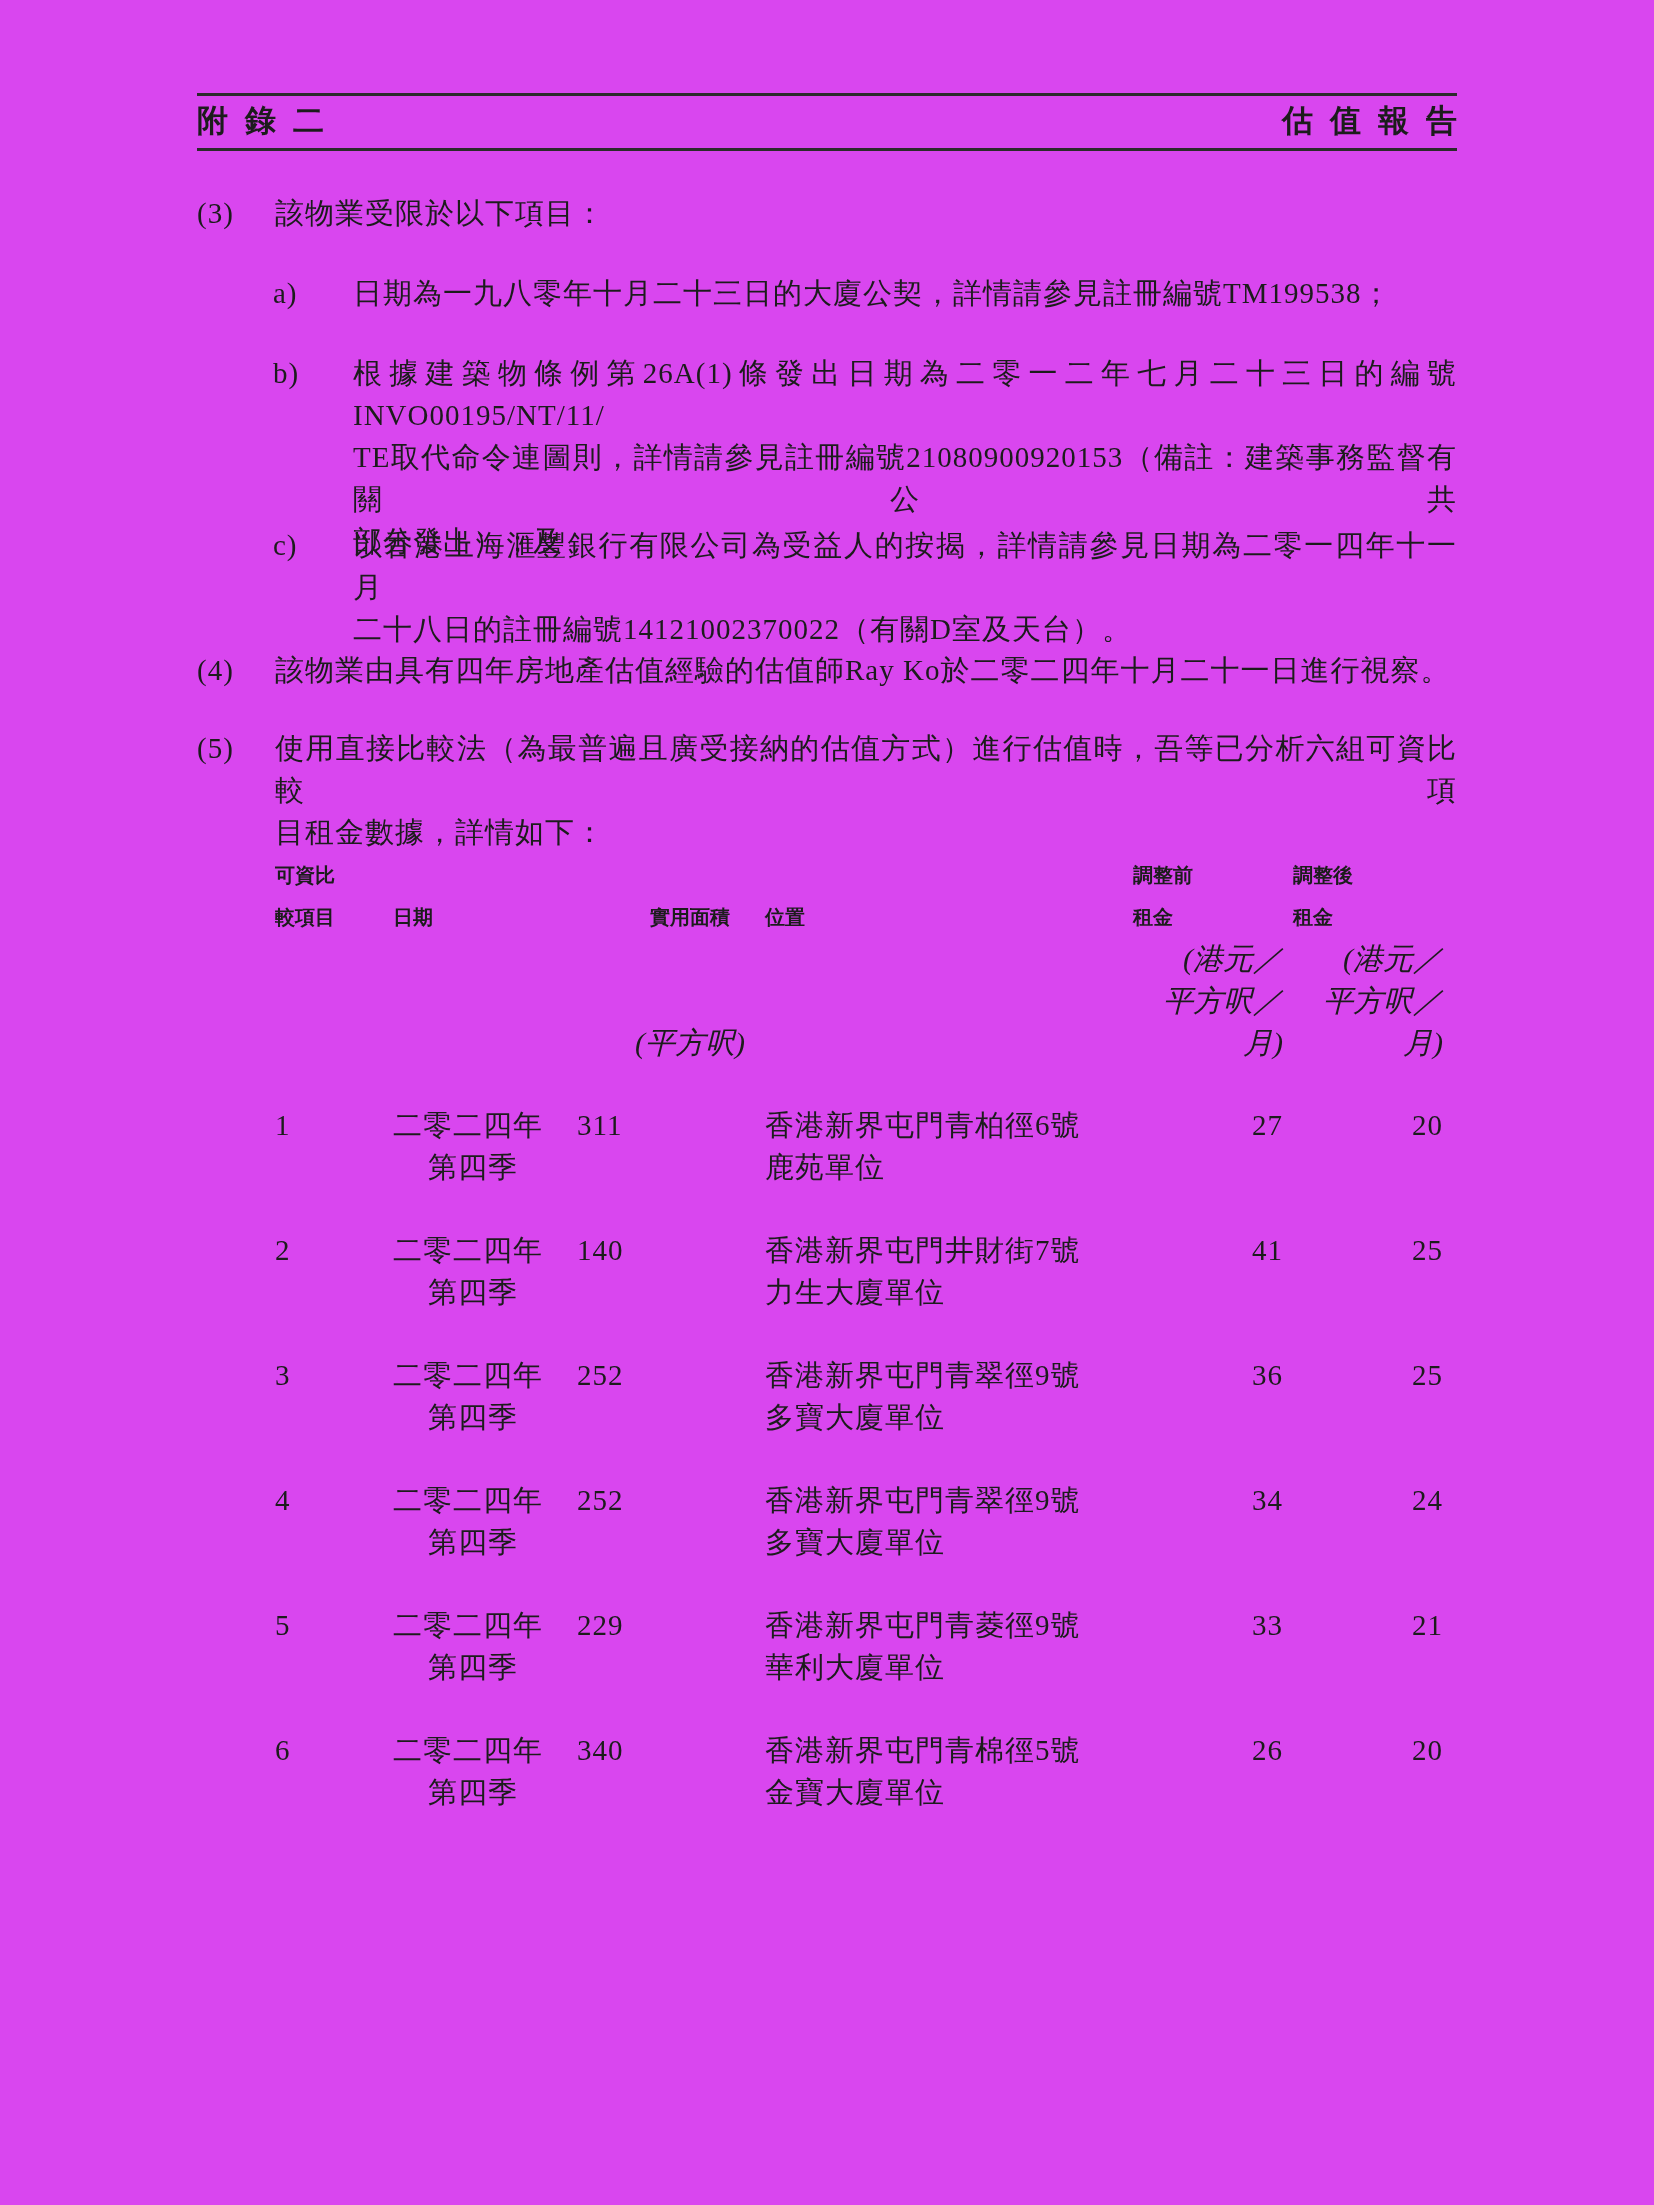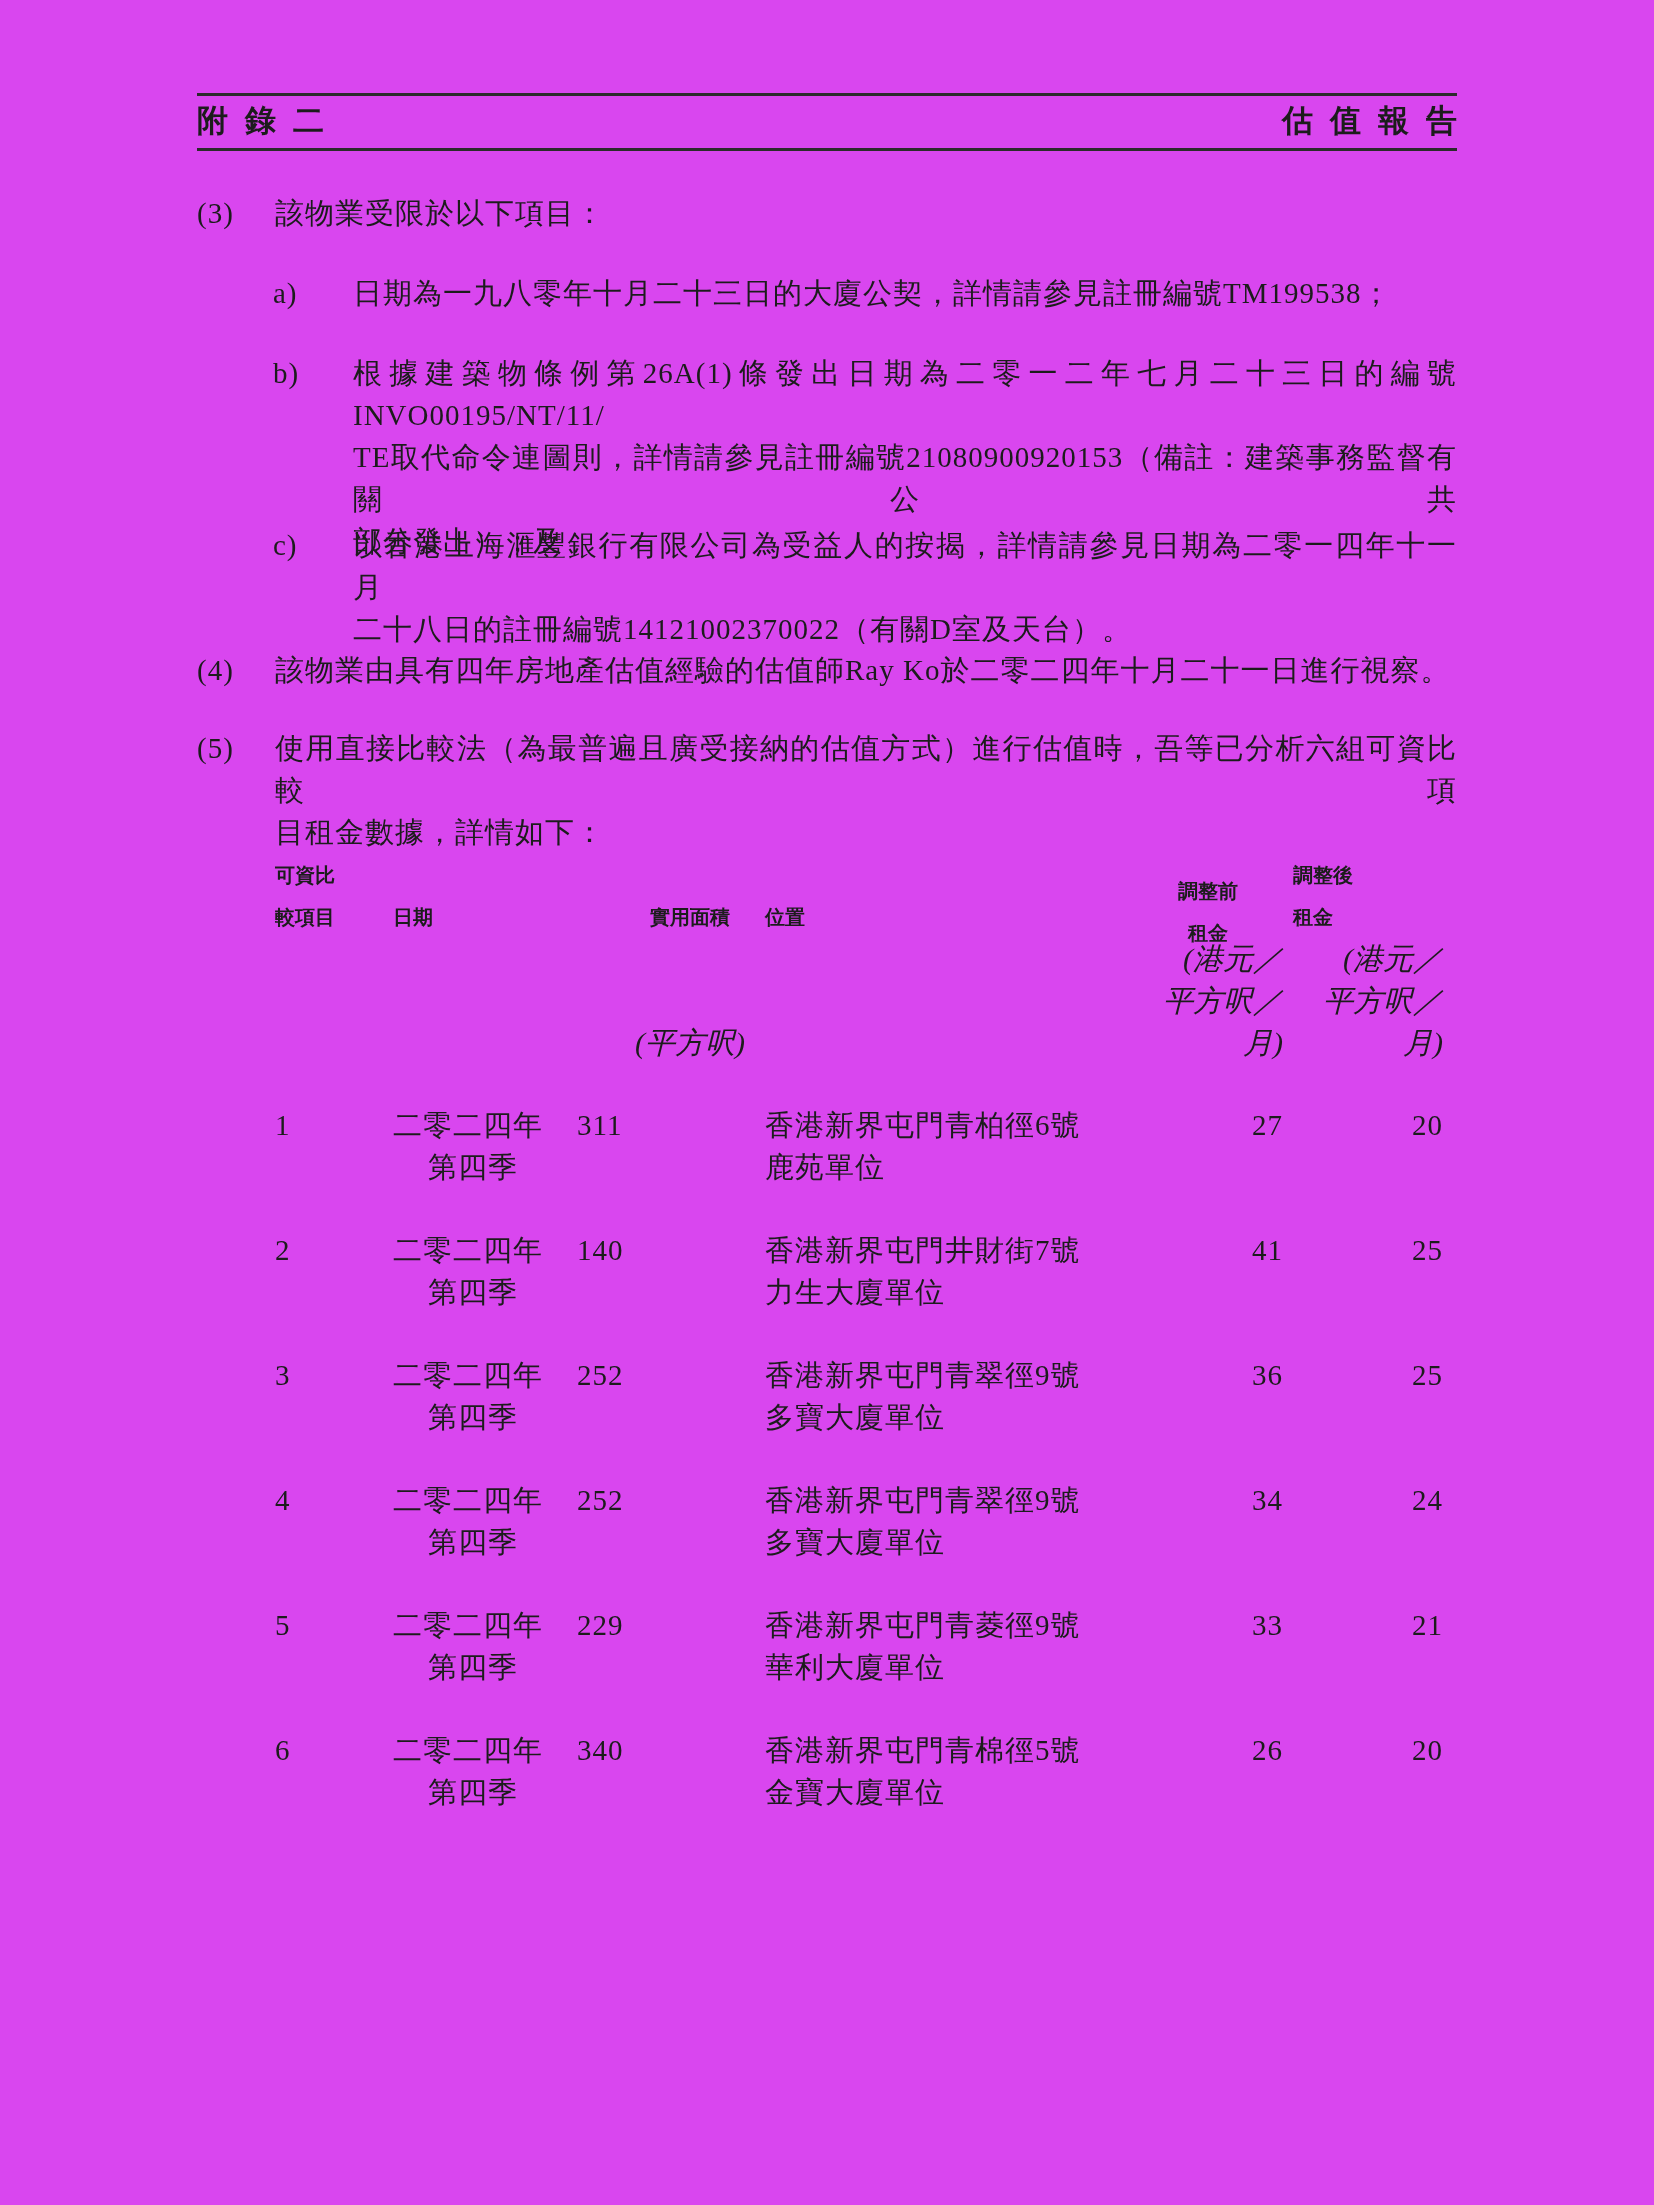--- a/index.html
+++ b/index.html
@@ -40,21 +40,21 @@
   .c2b{left:231px;top:42px;}
   .c3{left:380px;top:0;width:175px;text-align:left;}
   .c4a{left:568px;top:0;}
   .c4b{left:568px;top:42px;}
   .c5{left:936px;top:0;width:150px;text-align:right;}
   .c6{left:1096px;top:0;width:150px;text-align:right;}
   .h-item{left:78px;top:0;}
   .h-date{left:196px;top:42px;}
   .h-area{left:383px;top:42px;width:150px;text-align:right;}
   .h-loc{left:568px;top:42px;}
-  .h-rb{left:936px;top:16px;width:150px;text-align:center;}
+  .h-rb{left:936px;top:0;width:150px;text-align:left;}
   .h-ra{left:1096px;top:0;width:150px;text-align:left;}
   .u-area{left:383px;top:168px;width:165px;text-align:right;}
   .u-rb{left:936px;top:84px;width:150px;text-align:right;}
   .u-ra{left:1096px;top:84px;width:150px;text-align:right;}
   .footer{left:0;width:1654px;text-align:center;font-size:28px;line-height:34px;}
 </style>
 </head>
 <body>
 
 <div class="page">

